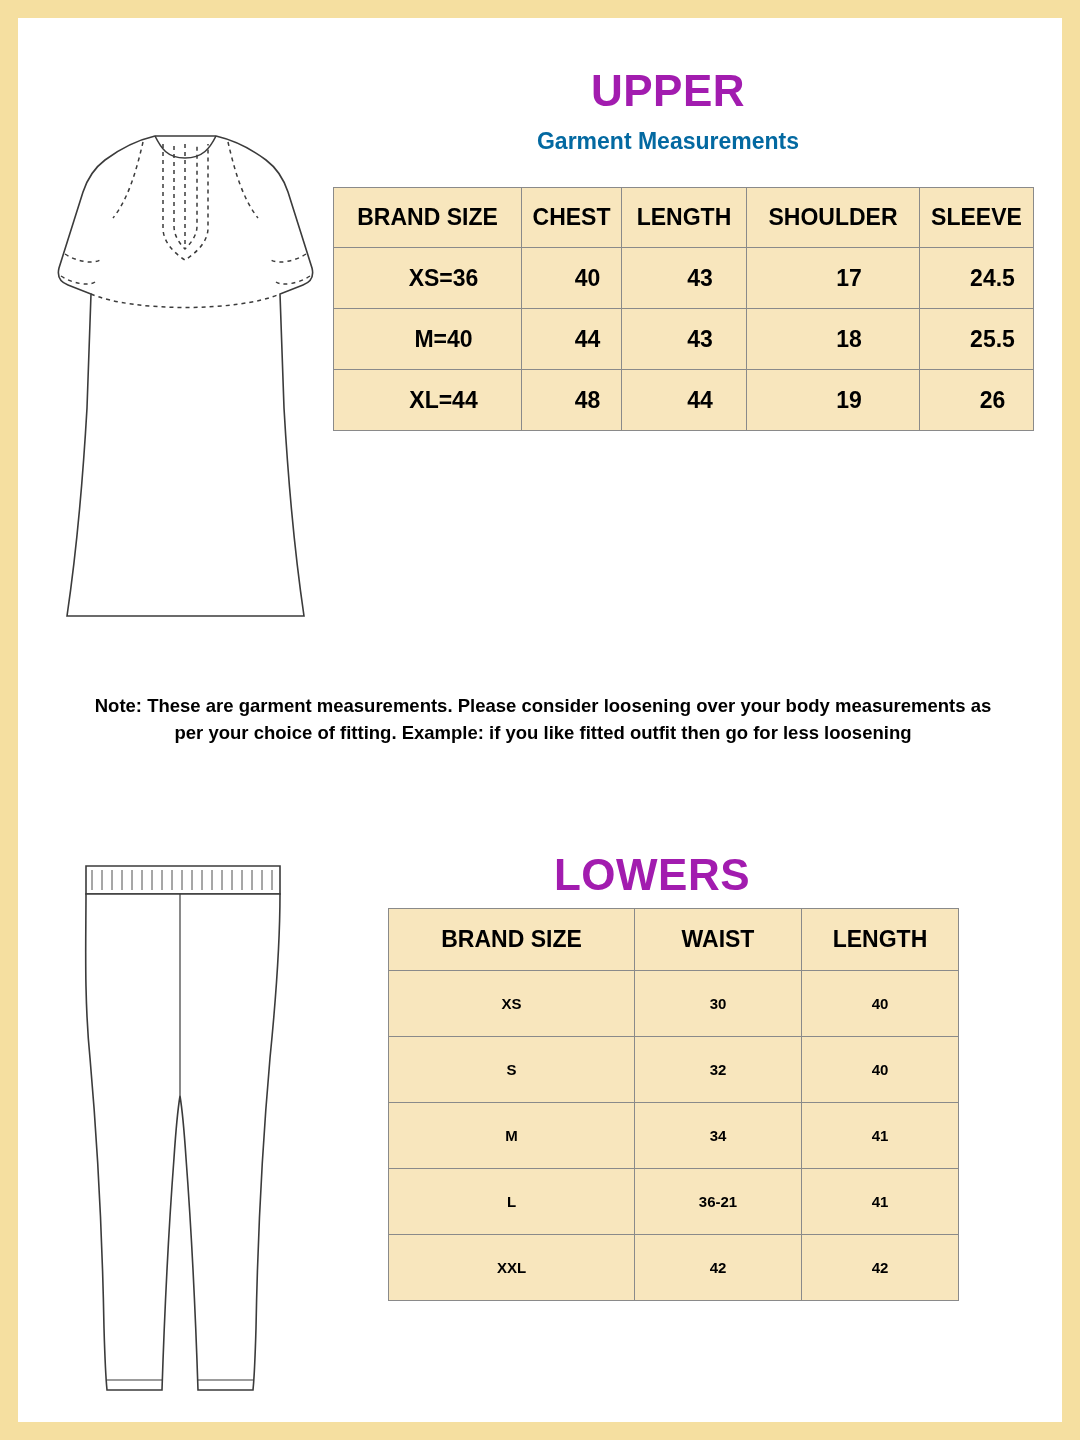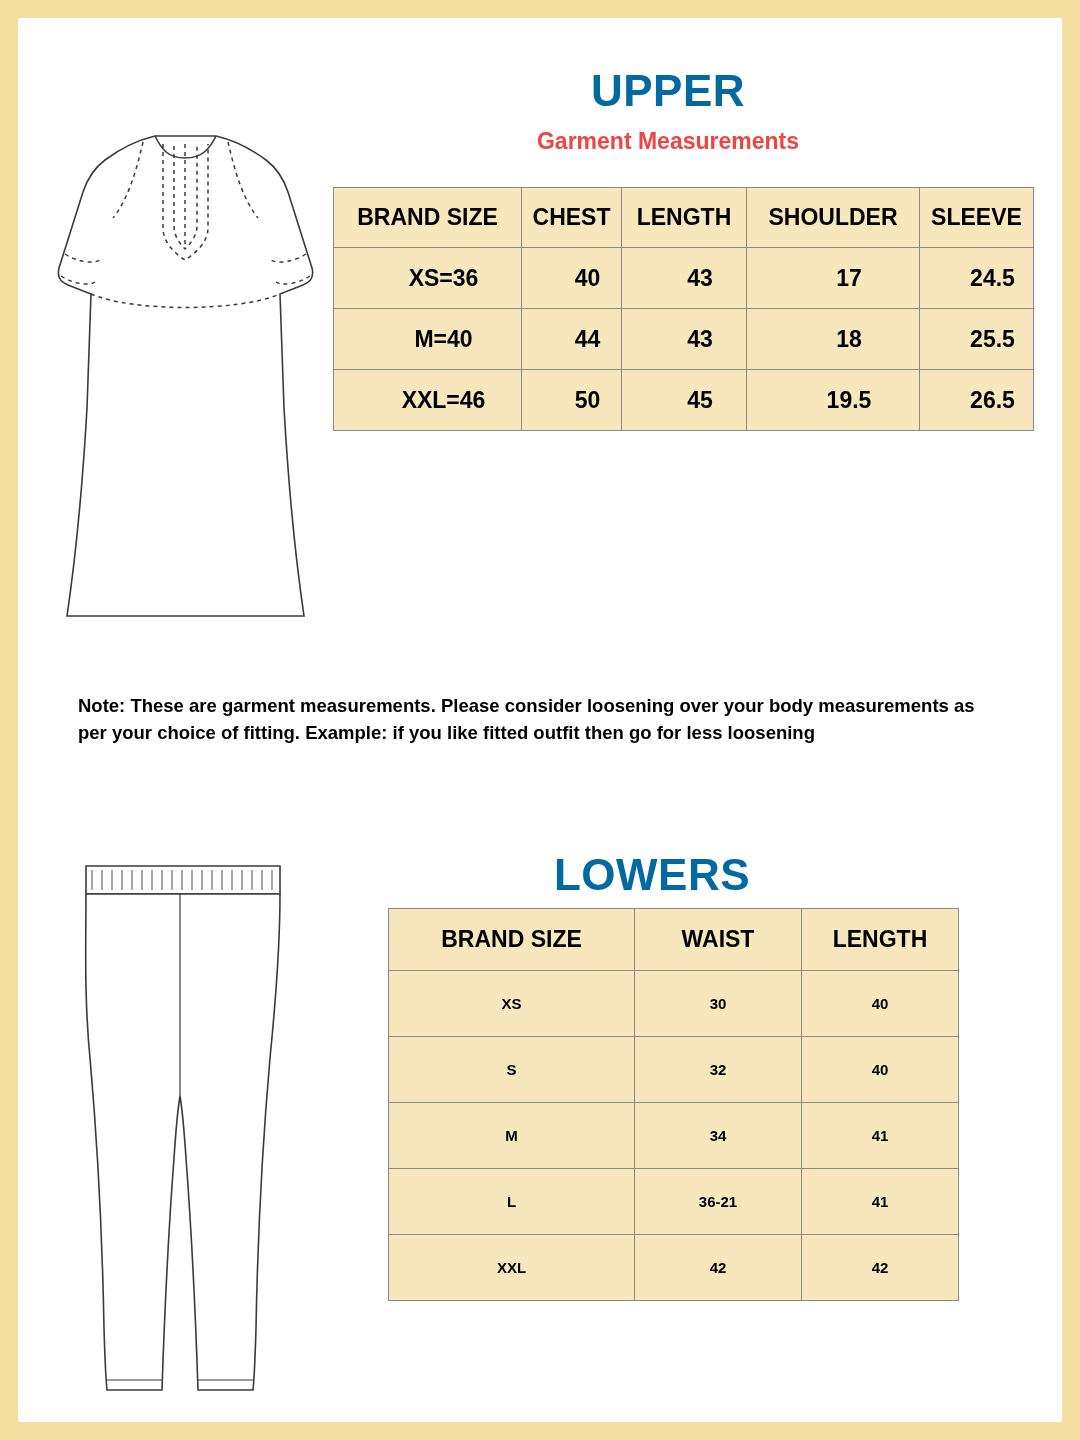--- a/index.html
+++ b/index.html
@@ -29,27 +29,27 @@
     left: 0;
     top: 0;
     width: 1044px;
     height: 740px;
   }
   .title {
     text-align: center;
     font-size: 44px;
     font-weight: bold;
     letter-spacing: 0.5px;
-    color: #0369a1;
+    color: #a21caf;
   }
   .subtitle {
     text-align: center;
     font-size: 23px;
     font-weight: bold;
-    color: #ef4444;
+    color: #0369a1;
     margin-top: 12px;
   }
   .upper-head {
     position: absolute;
     left: 300px;
     top: 48px;
     width: 700px;
   }
 
   
@@ -101,20 +101,21 @@
   #upper-table col.c1 { width: 100px; }
   #upper-table col.c2 { width: 125px; }
   #upper-table col.c3 { width: 173px; }
   #upper-table col.c4 { width: 114px; }
 
   .note {
     position: absolute;
     left: 60px;
     top: 675px;
     width: 930px;
+    text-align: center;
     font-size: 18.5px;
     font-weight: bold;
     line-height: 1.45;
     color: #000000;
   }
 
   
   .lowers-head {
     position: absolute;
     left: 284px;
@@ -209,25 +210,25 @@
           <td>24.5</td>
         </tr>
         <tr>
           <td>M=40</td>
           <td>44</td>
           <td>43</td>
           <td>18</td>
           <td>25.5</td>
         </tr>
         <tr>
-          <td>XXL=46</td>
-          <td>50</td>
-          <td>45</td>
-          <td>19.5</td>
-          <td>26.5</td>
+          <td>XL=44</td>
+          <td>48</td>
+          <td>44</td>
+          <td>19</td>
+          <td>26</td>
         </tr>
       </tbody>
     </table>
 
     <div class="note">Note: These are garment measurements. Please consider loosening over your body measurements as per your choice of fitting. Example: if you like fitted outfit then go for less loosening</div>
   </div>
 
   <div class="lowers-head">
     <div class="title">LOWERS</div>
   </div>

